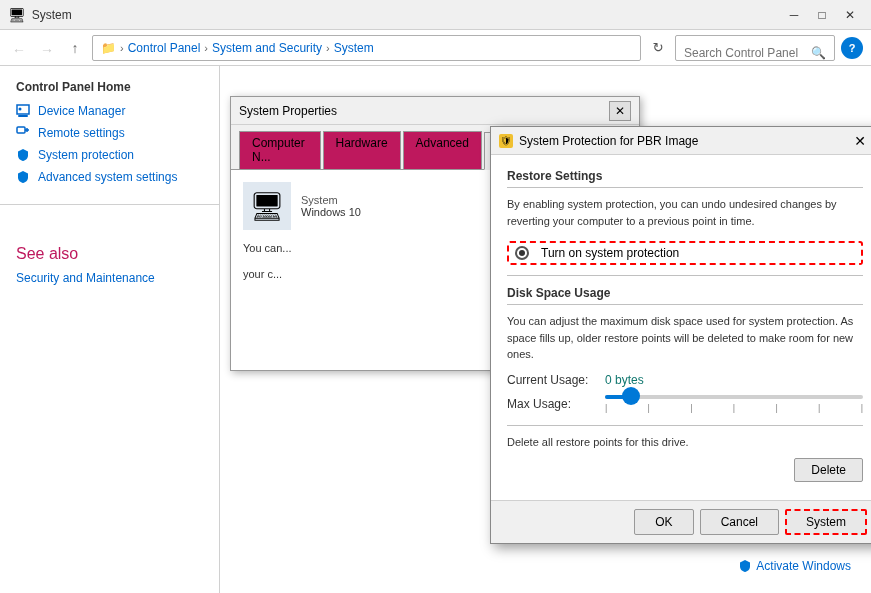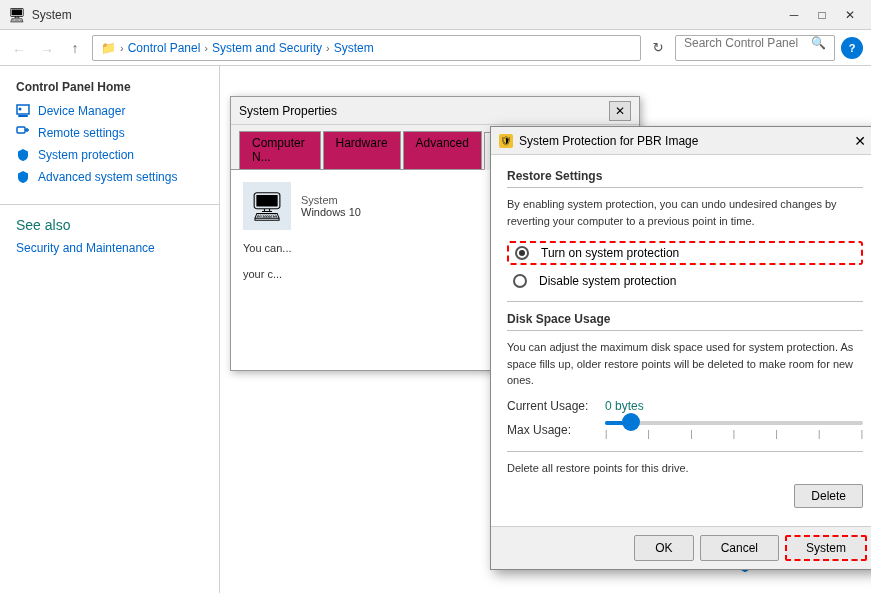--- a/index.html
+++ b/index.html
@@ -12,32 +12,32 @@
     .title-bar-btn { width: 26px; height: 20px; border: none; background: transparent; cursor: pointer; font-size: 12px; display: flex; align-items: center; justify-content: center; color: #333; }
 
     
     .address-bar { background: white; height: 36px; display: flex; align-items: center; padding: 0 8px; border-bottom: 1px solid #d0d0d0; gap: 6px; }
     .nav-btn { width: 22px; height: 22px; border: none; background: transparent; cursor: pointer; display: flex; align-items: center; justify-content: center; color: #666; font-size: 14px; border-radius: 2px; }
     .nav-btn.disabled { color: #ccc; cursor: default; }
     .breadcrumb-bar { flex: 1; height: 26px; border: 1px solid #b0b0b0; background: white; display: flex; align-items: center; padding: 0 8px; border-radius: 2px; }
     .breadcrumb-text { font-size: 12px; color: #333; }
     .breadcrumb-sep { color: #666; margin: 0 4px; font-size: 11px; }
     .refresh-btn { width: 22px; height: 22px; border: none; background: transparent; cursor: pointer; color: #555; display: flex; align-items: center; justify-content: center; }
-    .search-bar { width: 160px; height: 26px; border: 1px solid #b0b0b0; background: white; display: flex; align-items: flex-start; padding: 0 8px; border-radius: 2px; }
+    .search-bar { width: 160px; height: 26px; border: 1px solid #b0b0b0; background: white; display: flex; align-items: flex-end; padding: 0 8px; border-radius: 2px; }
     .search-bar input { border: none; outline: none; font-size: 12px; width: 100%; background: transparent; }
 
     
     .main-layout { display: flex; height: calc(593px - 66px); }
 
     
     .sidebar { width: 220px; background: white; border-right: 1px solid #d0d0d0; padding: 10px 0; overflow-y: auto; }
     .sidebar-section { padding: 4px 16px 8px; }
     .sidebar-link { display: flex; align-items: center; gap: 8px; padding: 4px 0; color: #0066cc; cursor: pointer; text-decoration: none; font-size: 12px; }
     .sidebar-heading { font-size: 12px; color: #333; font-weight: bold; margin-bottom: 6px; }
-    .see-also { font-size: 14px; color: #0f766e; margin-bottom: 4px; }
+    .see-also { font-size: 16px; color: #be185d; margin-bottom: 4px; margin-top: 28px; }
     .sidebar-divider { border: none; border-top: 1px solid #d0d0d0; margin: 8px 0; }
 
     
     .content-area { flex: 1; background: #f8f8f8; position: relative; overflow: hidden; }
 
     
     .system-bg { position: absolute; top: 0; left: 0; right: 0; bottom: 0; padding: 20px; background: white; }
     .change-settings-link { position: absolute; right: 20px; bottom: 120px; color: #0066cc; font-size: 12px; cursor: pointer; display: flex; align-items: center; gap: 4px; }
     .activate-windows-link { position: absolute; right: 20px; bottom: 20px; color: #0066cc; font-size: 12px; cursor: pointer; display: flex; align-items: center; gap: 4px; }
 
@@ -234,24 +234,20 @@
       <div class="protect-body">
 
         <div class="section-title">Restore Settings</div>
         <div class="section-desc">By enabling system protection, you can undo undesired changes by reverting your computer to a previous point in time.</div>
 
         <div class="radio-option selected">
           <div class="radio-input checked"></div>
           <span>Turn on system protection</span>
         </div>
 
-        <div class="radio-option" style="padding: 3px 6px;">
-          <div class="radio-input unchecked"></div>
-          <span>Disable system protection</span>
-        </div>
 
         <hr class="divider">
 
         <div class="section-title">Disk Space Usage</div>
         <div class="disk-usage-desc">You can adjust the maximum disk space used for system protection. As space fills up, older restore points will be deleted to make room for new ones.</div>
 
         <div class="usage-row">
           <span class="usage-label">Current Usage:</span>
           <span class="usage-value">0 bytes</span>
         </div>

